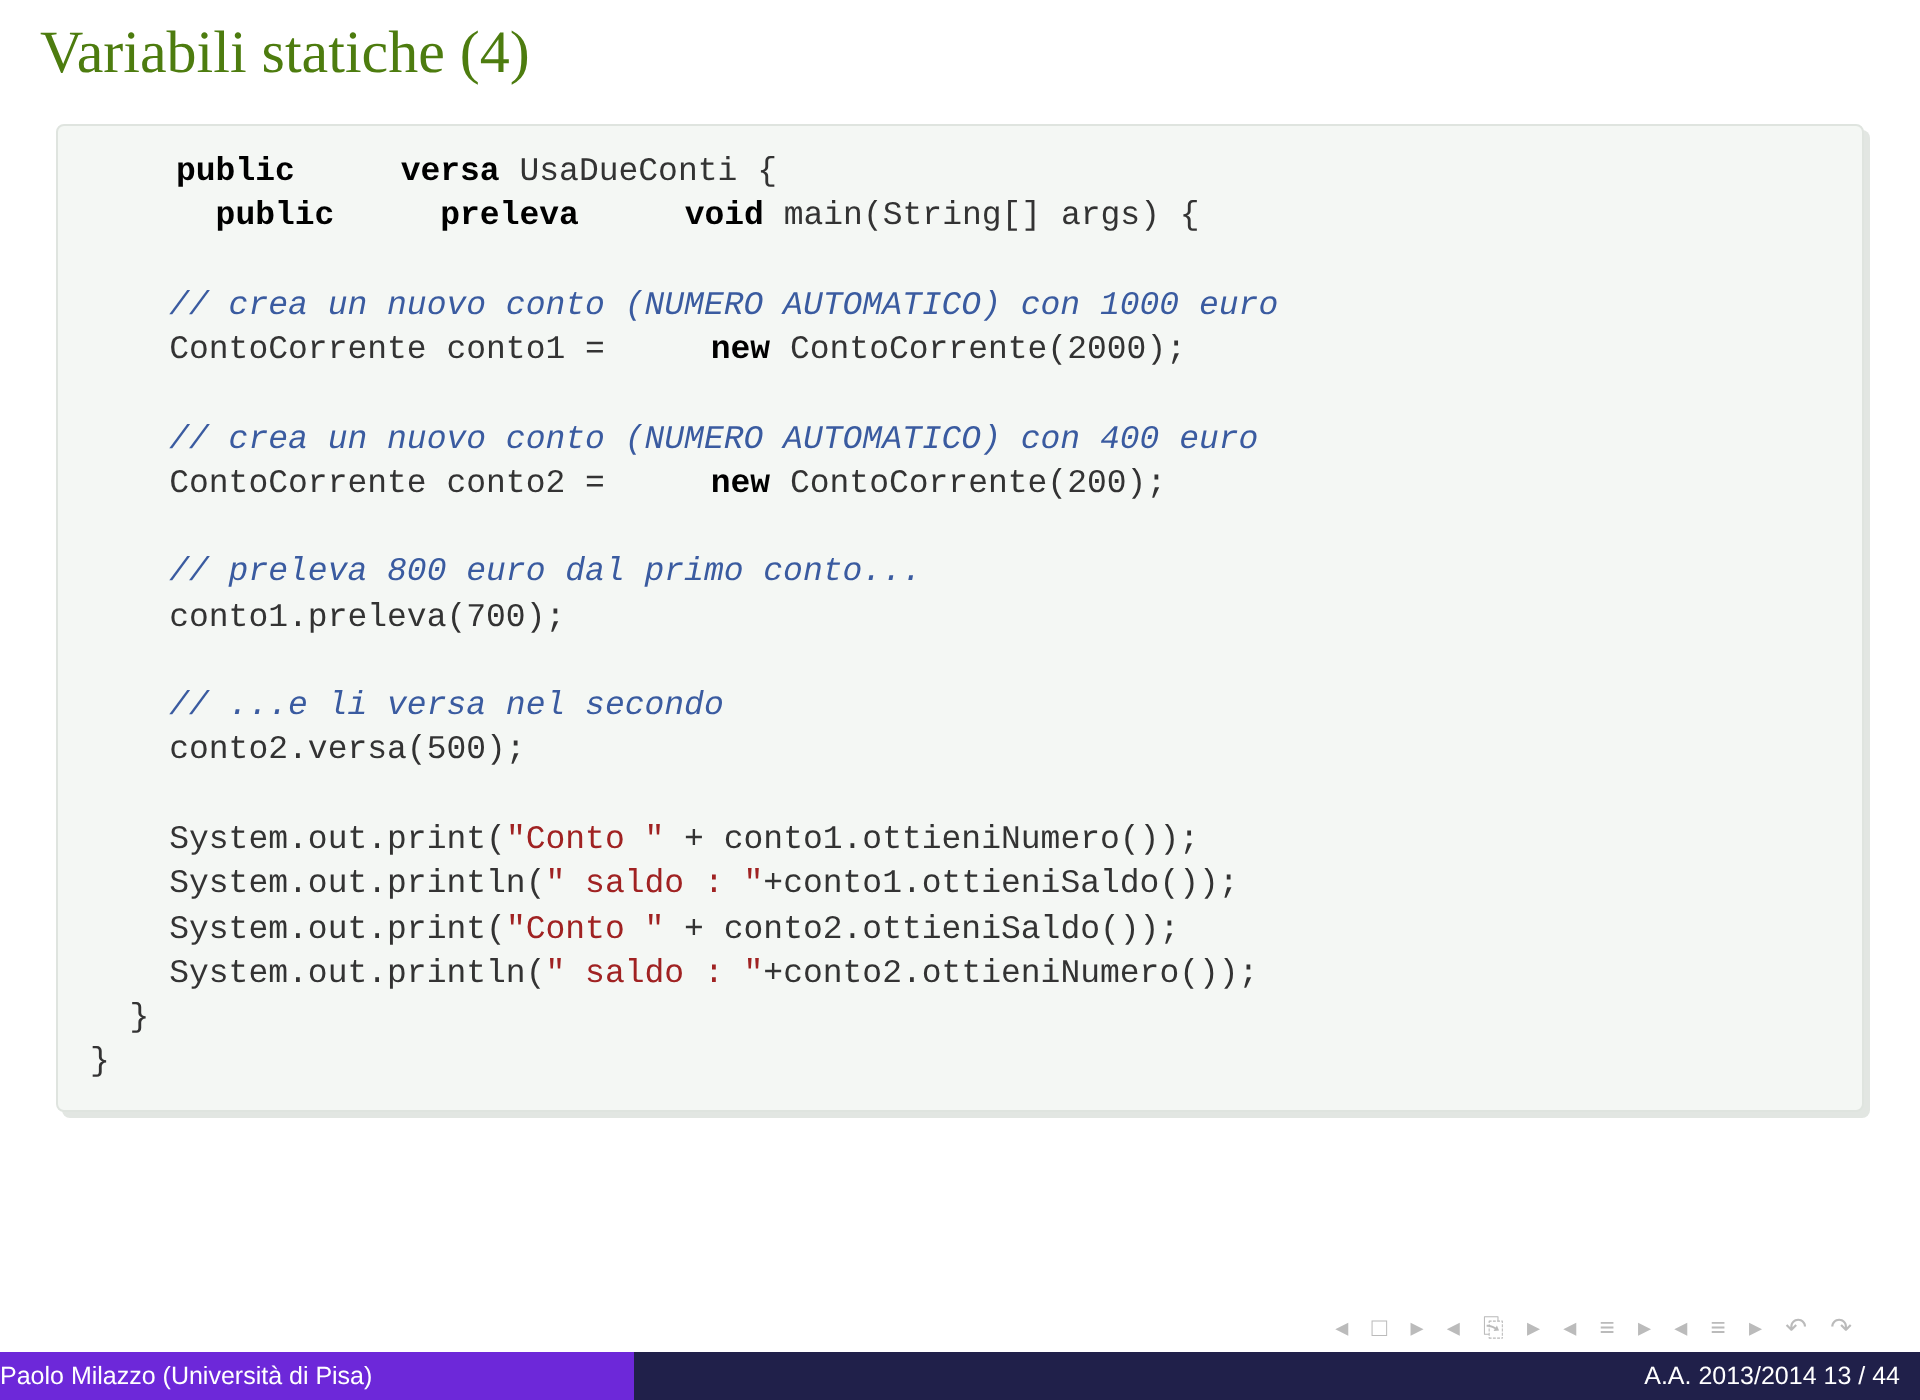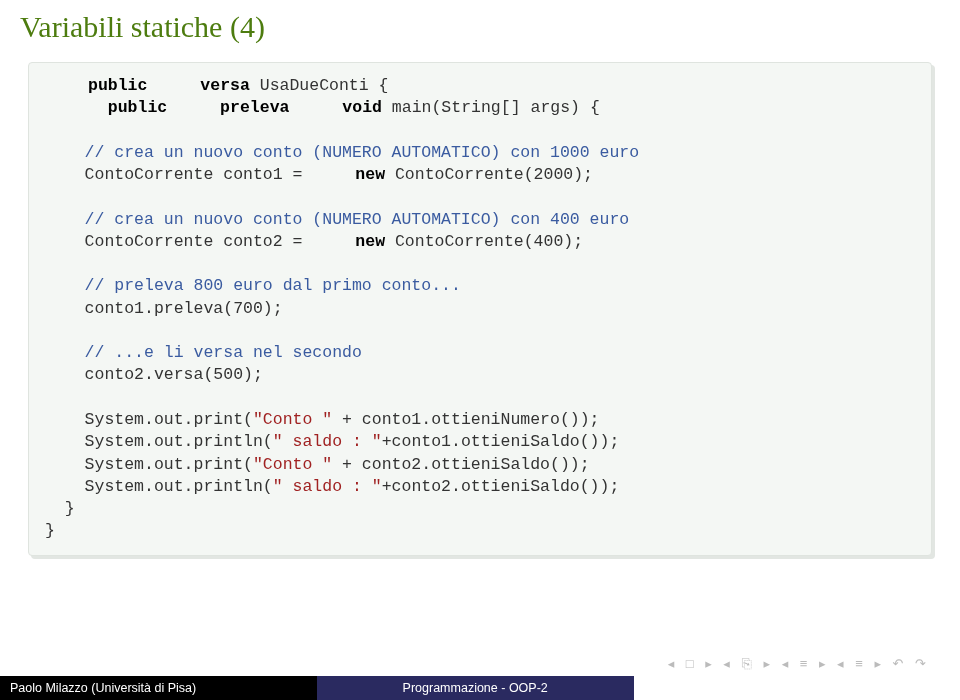--- a/index.html
+++ b/index.html
@@ -27,33 +27,33 @@
     padding: 12px 16px;
   }
   .code {
     font-family: "Courier New", monospace;
     font-size: 16.5px;
     line-height: 1.35;
     white-space: pre;
     color: #333;
   }
   .kw { color: #000000; font-weight: bold; margin-left: 43px; }
-  .cm { color: #3a5ba0; }
+  .cm { color: #3a5ba0; font-style: italic; }
   .str { color: #a02222; }
   .footer {
     position: absolute;
     bottom: 0;
     left: 0;
     width: 100%;
     height: 24px;
     display: flex;
     font-size: 12.5px;
     color: #fff;
   }
-  .f1 { background: #000000; flex: 0 0 33%; display:flex; align-items:center; padding-left:10px; }
+  .f1 { background: #6d28d9; flex: 0 0 33%; display:flex; align-items:center; }
   .f2 { background: #2a2a60; flex: 0 0 33%; display:flex; align-items:center; justify-content:center; }
   .f3 { background: #20204a; flex: 1; display:flex; align-items:center; justify-content:flex-end; padding-right:10px; }
   .nav-icons {
     position: absolute;
     bottom: 28px;
     right: 30px;
     color: #bbb;
     font-size: 13px;
     letter-spacing: 4px;
   }
@@ -64,34 +64,34 @@
 <div class="title">Variabili statiche (4)</div>
 
 <div class="code-box">
 <div class="code"><span class="kw">public</span><span class="kw"> versa</span><span> UsaDueConti {</span>
 <span class="kw">  public</span><span class="kw"> preleva</span><span class="kw"> void</span><span> main(String[] args) {</span>
 <span></span>
 <span class="cm">    // crea un nuovo conto (NUMERO AUTOMATICO) con 1000 euro</span>
 <span>    ContoCorrente conto1 = </span><span class="kw">new</span><span> ContoCorrente(2000);</span>
 <span></span>
 <span class="cm">    // crea un nuovo conto (NUMERO AUTOMATICO) con 400 euro</span>
-<span>    ContoCorrente conto2 = </span><span class="kw">new</span><span> ContoCorrente(400);</span>
+<span>    ContoCorrente conto2 = </span><span class="kw">new</span><span> ContoCorrente(200);</span>
 <span></span>
 <span class="cm">    // preleva 800 euro dal primo conto...</span>
 <span>    conto1.preleva(700);</span>
 <span></span>
 <span class="cm">    // ...e li versa nel secondo</span>
 <span>    conto2.versa(500);</span>
 <span></span>
 <span>    System.out.print(</span><span class="str">"Conto "</span><span> + conto1.ottieniNumero());</span>
 <span>    System.out.println(</span><span class="str">" saldo : "</span><span>+conto1.ottieniSaldo());</span>
 <span>    System.out.print(</span><span class="str">"Conto "</span><span> + conto2.ottieniSaldo());</span>
-<span>    System.out.println(</span><span class="str">" saldo : "</span><span>+conto2.ottieniSaldo());</span>
+<span>    System.out.println(</span><span class="str">" saldo : "</span><span>+conto2.ottieniNumero());</span>
 <span>  }</span>
 <span>}</span></div>
 </div>
 
 <div class="nav-icons">◂ □ ▸ ◂ ⎘ ▸ ◂ ≡ ▸ ◂ ≡ ▸  ↶ ↷</div>
 
 <div class="footer">
   <div class="f1">Paolo Milazzo (Università di Pisa)</div>
-  <div class="f2">Programmazione - OOP-2</div>
+  <div class="f3">A.A. 2013/2014    13 / 44</div>
 </div>
 
 </body></html>

